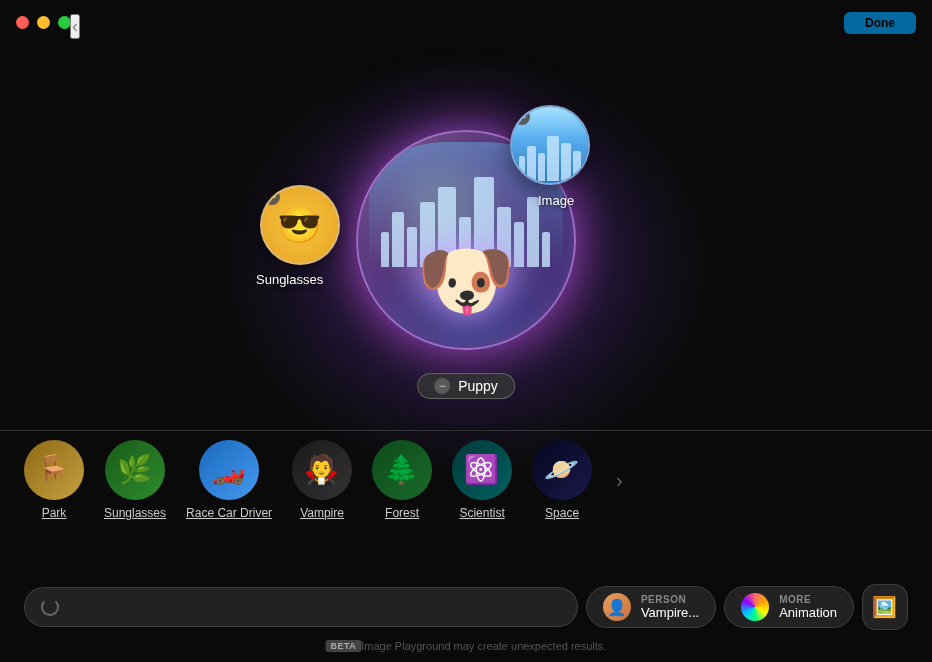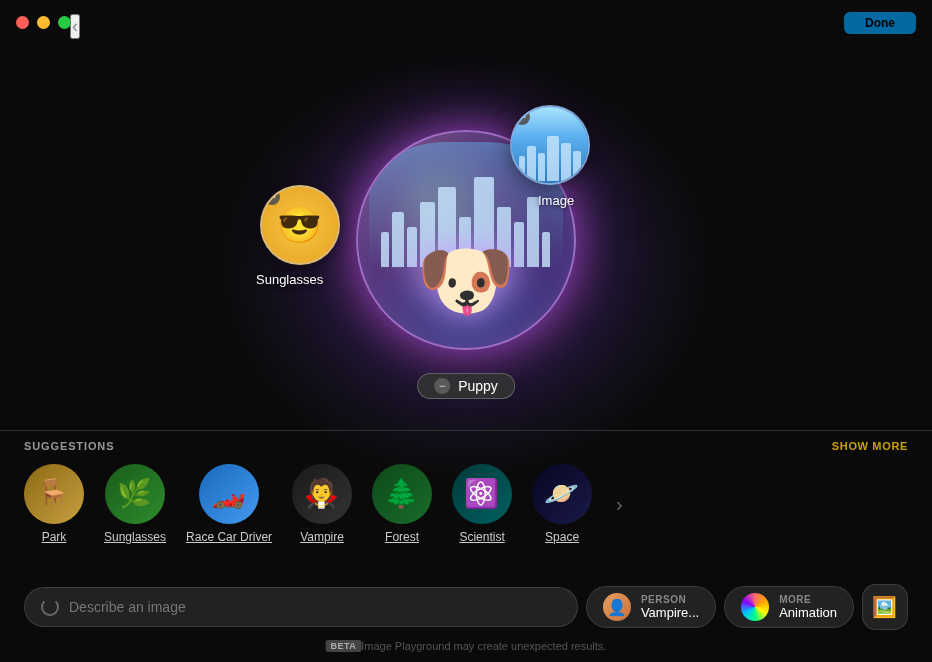--- a/index.html
+++ b/index.html
@@ -541,24 +541,20 @@
   <div class="puppy-tag">
     <div class="minus-icon">−</div>
     <span>Puppy</span>
   </div>
 
 </div>
 
 <div class="divider"></div>
 
 <div class="suggestions-section">
-  <div class="suggestions-header">
-    <span class="suggestions-title">SUGGESTIONS</span>
-    <button class="show-more-btn">SHOW MORE</button>
-  </div>
 
   <div class="suggestions-list">
 
     <div class="suggestion-item">
       <div class="suggestion-icon icon-park">
         <span class="si-content">🪑</span>
       </div>
       <span class="suggestion-label">Park</span>
     </div>
 
@@ -605,21 +601,20 @@
     </div>
 
     <span class="chevron-right">›</span>
   </div>
 </div>
 
 <div class="bottom-toolbar">
 
   <div class="search-input-area">
     <div class="search-spin-icon"></div>
-    <input class="search-input" type="text" placeholder="Describe an image" style="">
   </div>
 
   <div class="toolbar-btn">
     <div class="toolbar-btn-row">
       <div class="person-icon-circle">👤</div>
       <div>
         <div class="toolbar-btn-label">PERSON</div>
         <div class="toolbar-btn-value">Vampire...</div>
       </div>
     </div>

